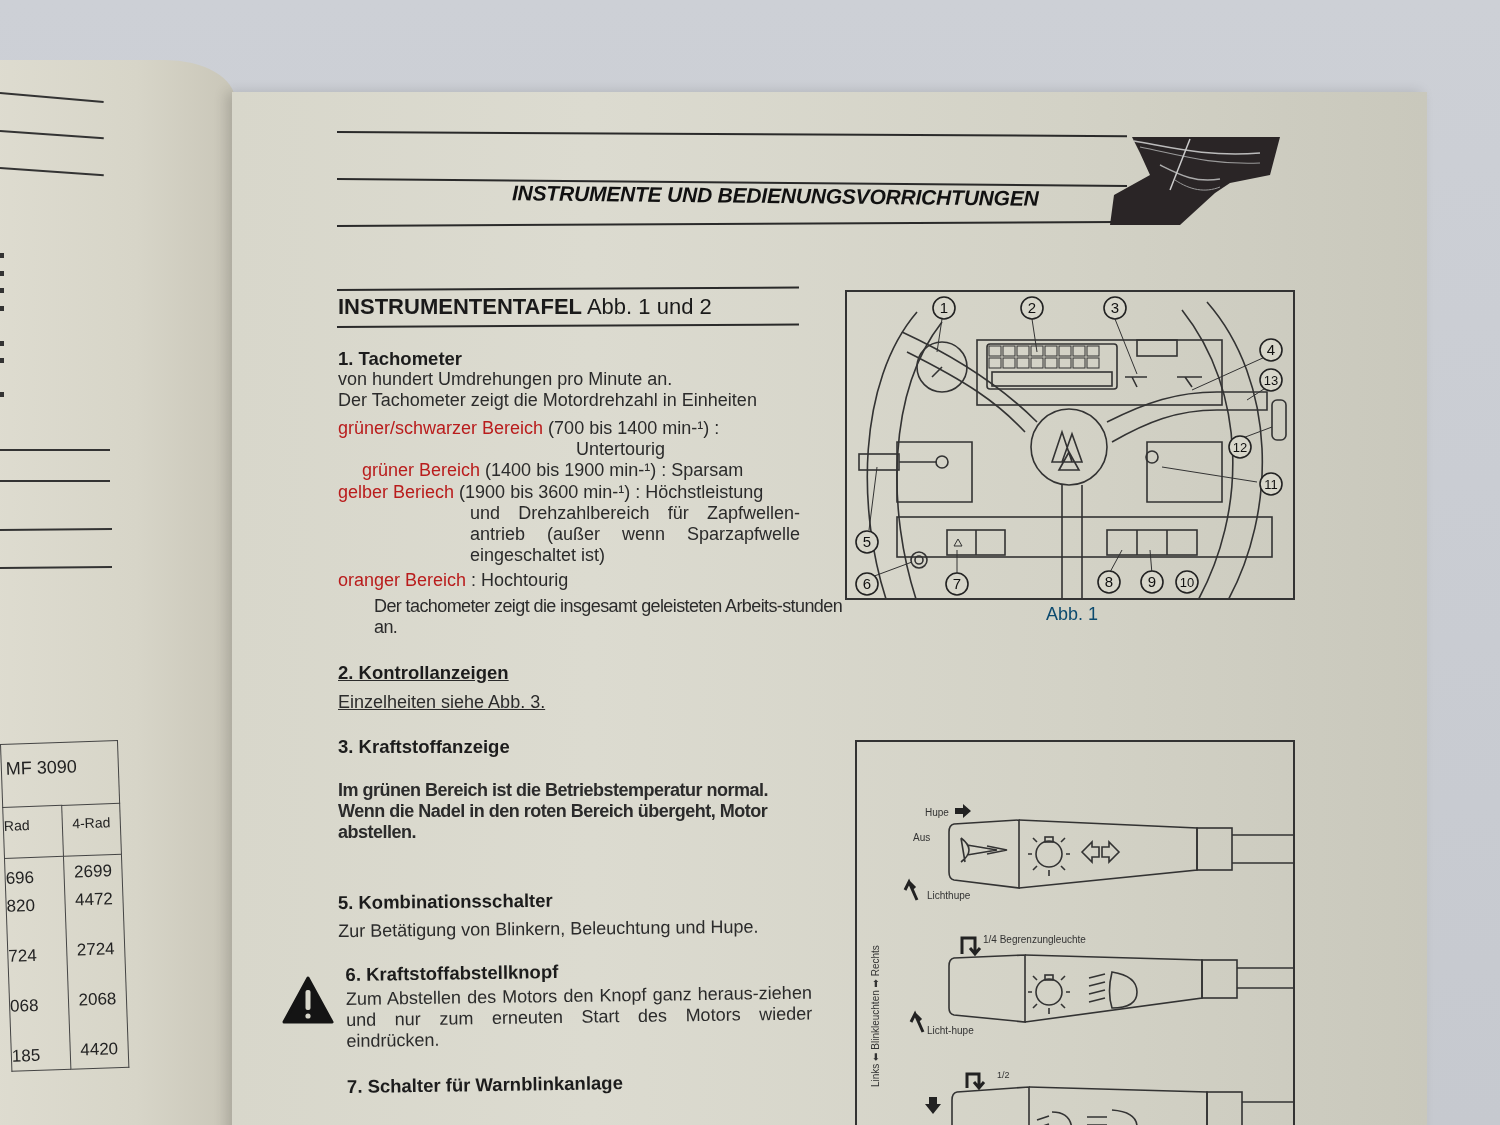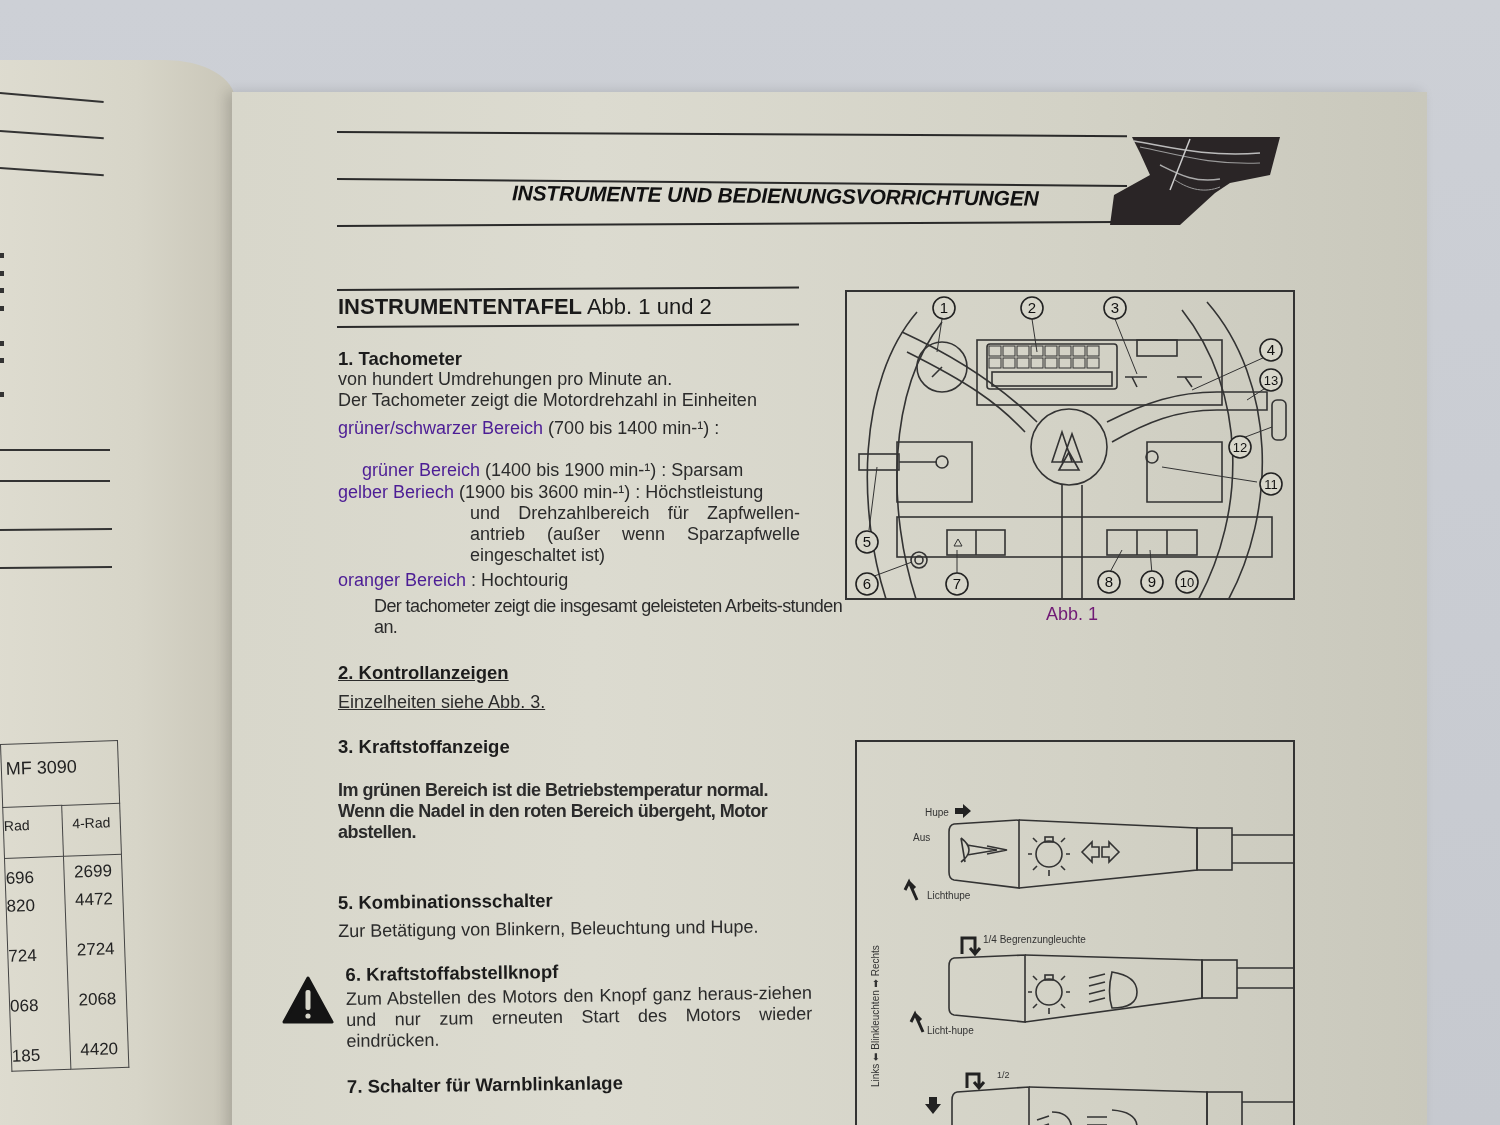--- a/index.html
+++ b/index.html
@@ -18,25 +18,25 @@
   
   .page{position:absolute;left:232px;top:92px;width:1195px;height:1050px;background:linear-gradient(90deg,#d8d7cb 0%,#dcdbd0 30%,#d3d2c6 70%,#c9c8bc 100%);box-shadow:-6px 0 12px rgba(0,0,0,.15);}
   .rule{position:absolute;height:2px;background:#2a2a2a;}
   .header-title{position:absolute;left:512px;top:184px;font-size:21px;font-weight:bold;font-style:italic;letter-spacing:-0.2px;color:#111;transform:rotate(0.6deg);}
   .hand-icon{position:absolute;left:1110px;top:135px;width:172px;height:90px;}
   .sec-title{position:absolute;left:338px;top:294px;font-size:22px;color:#1a1a1a;}
   .sec-title b{font-weight:bold;}
   .sec-title span{font-weight:normal;margin-top:37px;}
   .txt{position:absolute;left:338px;color:#2b2b2b;font-size:18px;line-height:21px;}
   .h{font-weight:bold;color:#1c1c1c;font-size:18.5px;}
-  .dim{color:#4c1d95;}
+  .dim{color:#b91c1c;}
   .indent{padding-left:132px;text-align:justify;width:330px;}
   .warn-icon{position:absolute;left:282px;top:976px;width:52px;height:48px;}
   .fig1{position:absolute;left:845px;top:290px;width:450px;height:310px;border:2px solid #333;box-sizing:border-box;overflow:hidden;}
-  .fig1-caption{position:absolute;left:1046px;top:604px;font-size:18px;color:#701a75;}
+  .fig1-caption{position:absolute;left:1046px;top:604px;font-size:18px;color:#0c4a6e;}
   .fig2{position:absolute;left:855px;top:740px;width:440px;height:400px;border:2px solid #333;border-bottom:none;box-sizing:border-box;overflow:hidden;}
   svg text{font-family:"Liberation Sans",sans-serif;}
 </style>
 </head>
 <body>
 
 <div class="backdrop"></div>
 
 <div class="left-page"></div>
 <div class="lp-rule" style="top:92px;width:104px;transform:rotate(5deg);transform-origin:left;"></div>
@@ -107,20 +107,21 @@
 <div class="rule" style="left:337px;top:326px;width:462px;transform:rotate(-0.3deg);transform-origin:left;"></div>
 
 <div class="txt" style="top:348px;">
   <div class="h">1. Tachometer</div>
   <div>von hundert Umdrehungen pro Minute an.</div>
   <div>Der Tachometer zeigt die Motordrehzahl in Einheiten</div>
 </div>
 <div class="txt" style="top:418px;">
   <span class="dim">grüner/schwarzer Bereich</span>
   <span>(700 bis 1400 min-¹) :</span>
+  <div style="padding-left:238px">Untertourig</div>
 </div>
 <div class="txt" style="top:460px;margin-left:24px;">
   <span class="dim">grüner Bereich</span>
   <span>(1400 bis 1900 min-¹) : Sparsam</span>
 </div>
 <div class="txt" style="top:482px;">
   <span class="dim">gelber Beriech</span>
   <span>(1900 bis 3600 min-¹) : Höchstleistung</span>
   <div class="indent">und Drehzahlbereich für Zapfwellen-antrieb (außer wenn Sparzapfwelle eingeschaltet ist)</div>
 </div>

